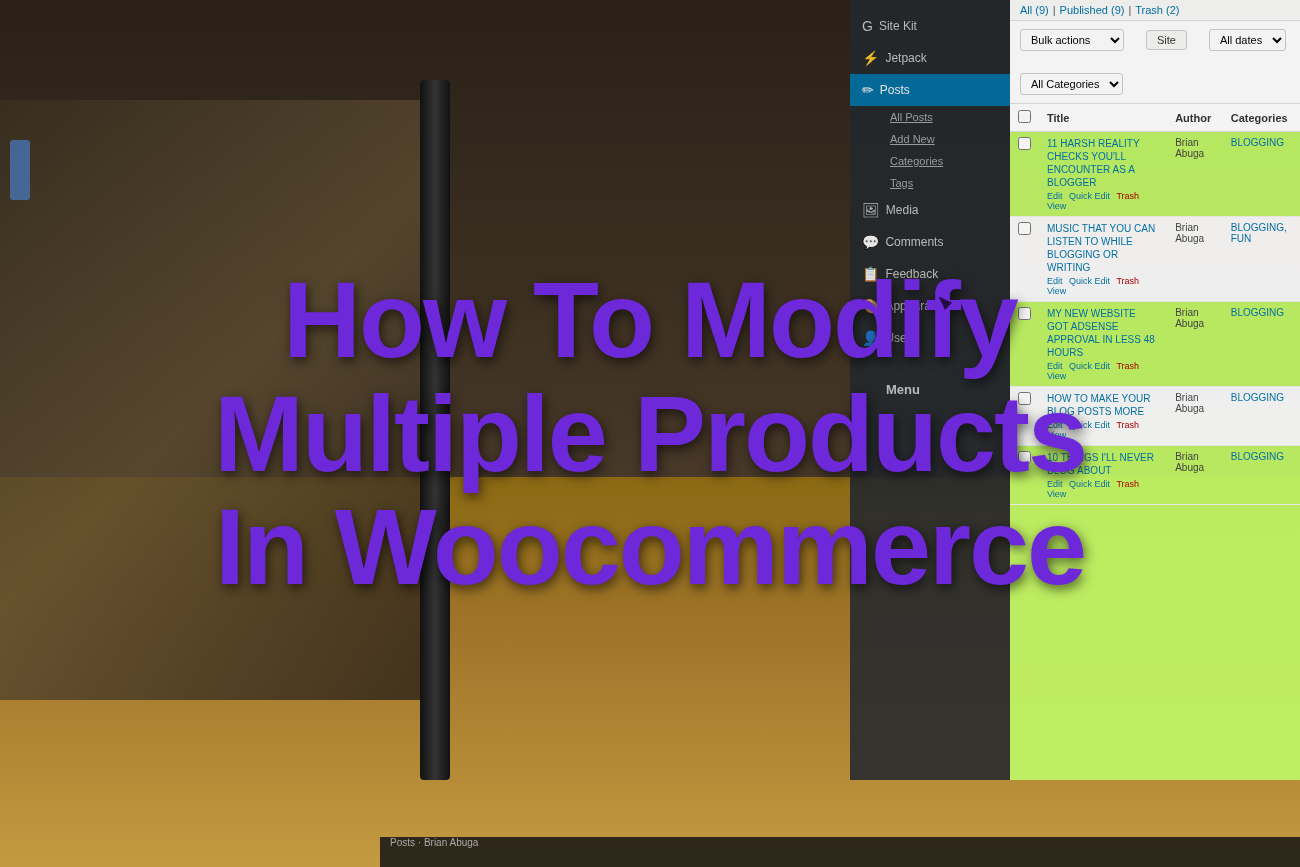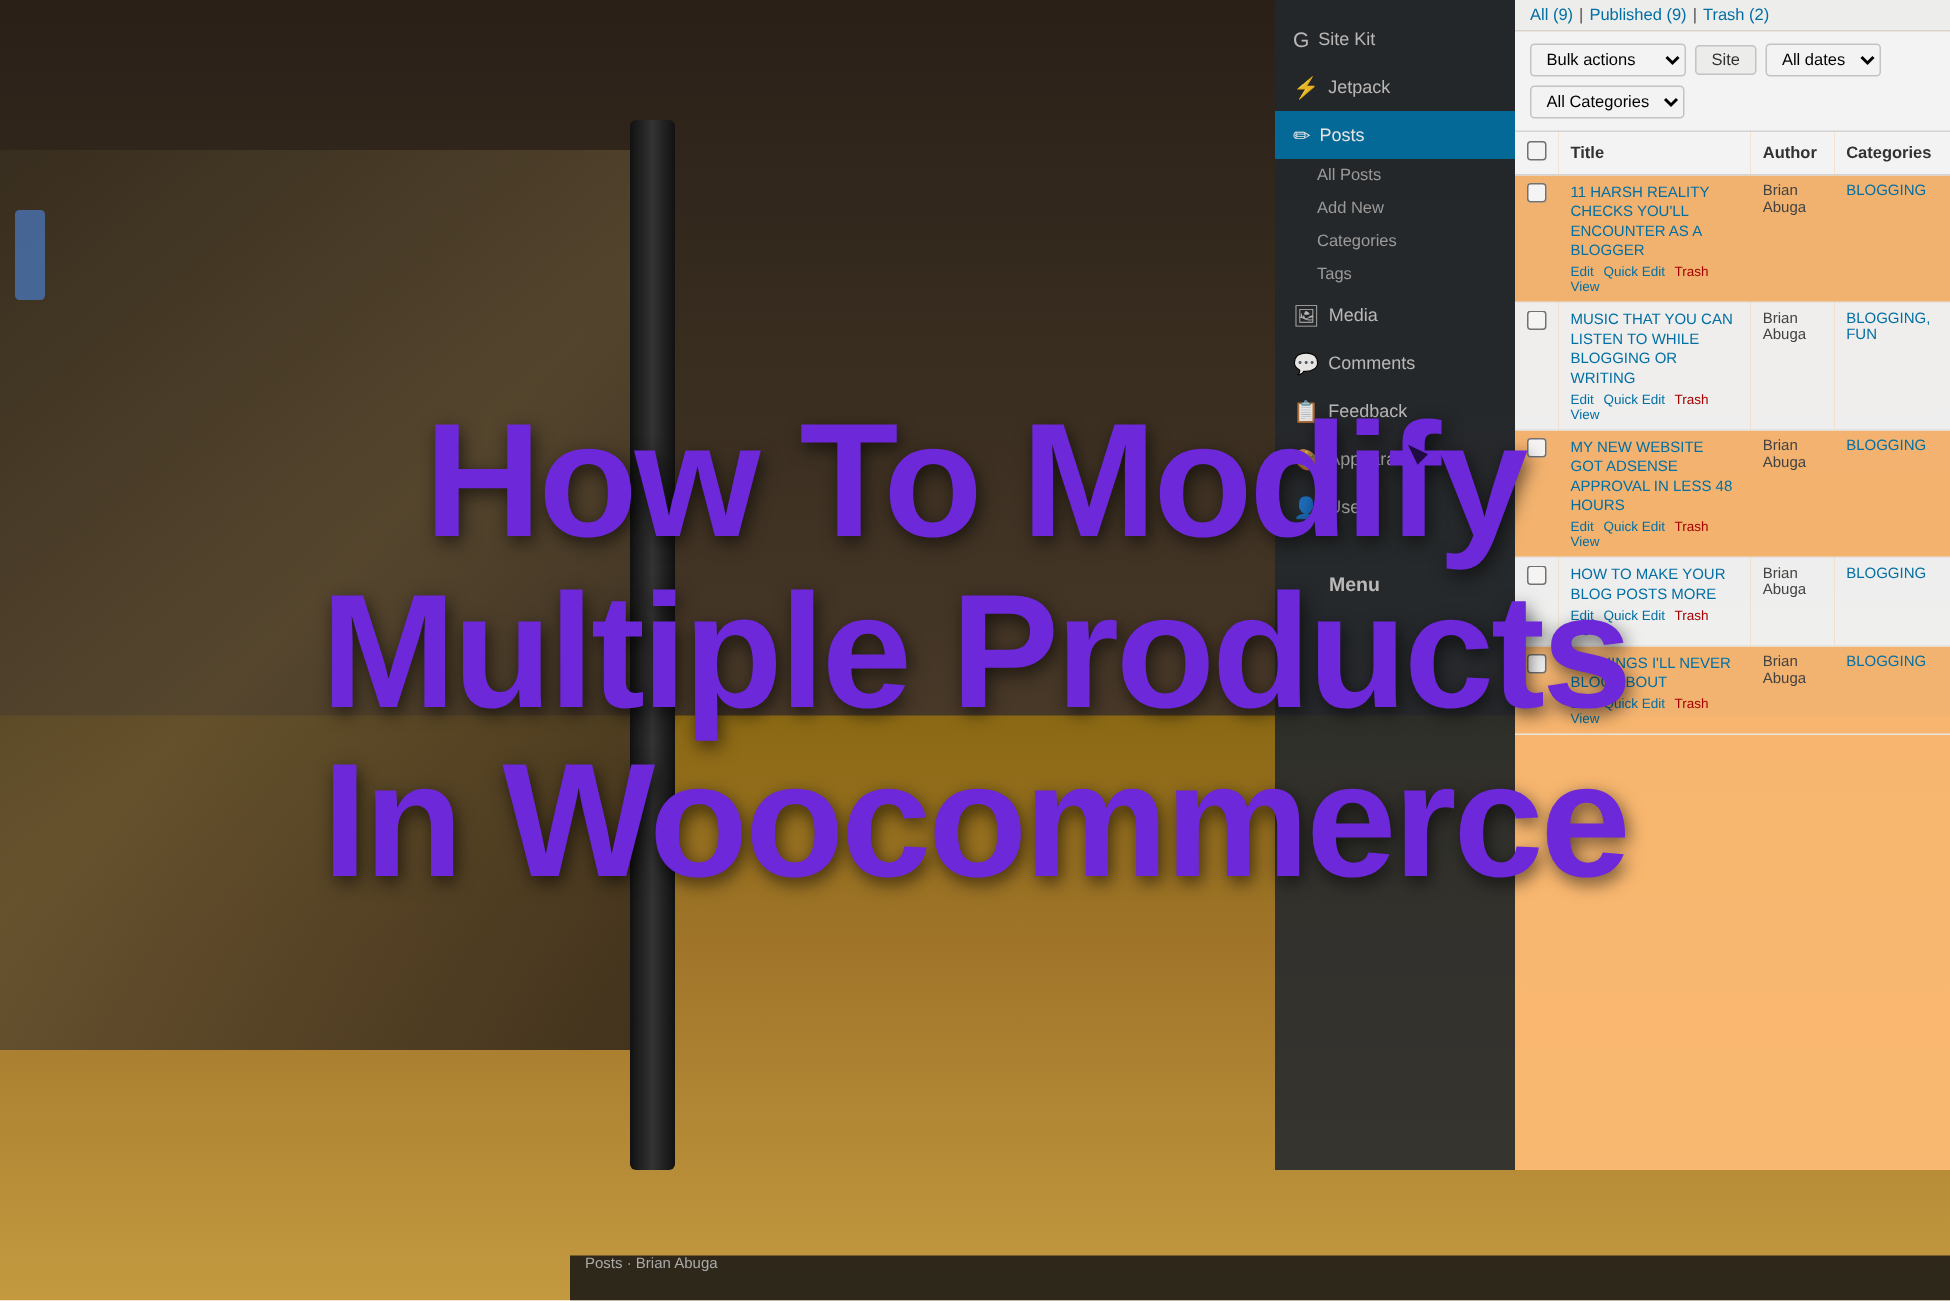--- a/index.html
+++ b/index.html
@@ -60,45 +60,46 @@
     .wp-sidebar-item.active {
       background: #0073aa;
       color: #fff;
     }
 
     .wp-sidebar-item .icon {
       font-size: 14px;
     }
 
     .wp-sidebar-sub {
-      padding: 5px 12px 5px 28px;
+      padding: 5px 12px 5px 40px;
       color: #aaa;
       font-size: 11px;
       cursor: pointer;
+      text-decoration: underline;
     }
 
     
     .wp-content {
       position: absolute;
       top: 0;
       right: 0;
       width: 290px;
       height: 780px;
-      background: #fdba74;
+      background: #bef264;
       z-index: 3;
       opacity: 0.95;
     }
 
     .wp-toolbar {
       background: #fff;
       border-bottom: 1px solid #ddd;
       padding: 8px 10px;
       display: flex;
       align-items: center;
-      gap: 6px;
+      gap: 22px;
       flex-wrap: wrap;
     }
 
     .wp-filter-bar {
       background: #f8f8f8;
       border-bottom: 1px solid #ddd;
       padding: 4px 10px;
       font-size: 11px;
       color: #555;
       display: flex;

